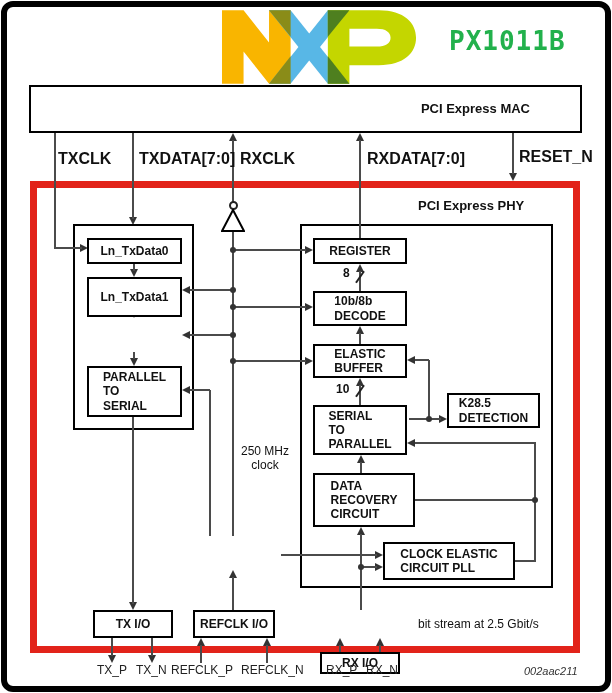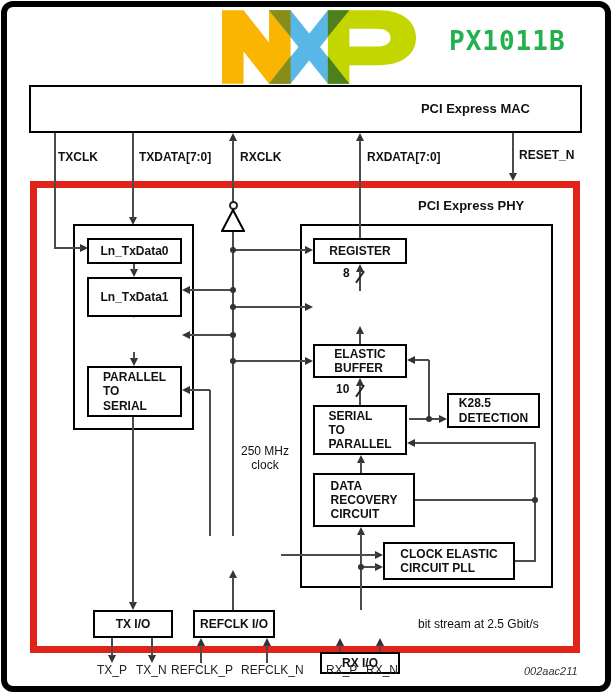--- a/index.html
+++ b/index.html
@@ -17,21 +17,21 @@
   .ah-u{border-left:4px solid transparent;border-right:4px solid transparent;border-bottom:8px solid #333;}
   .dot{position:absolute;width:6px;height:6px;border-radius:50%;background:#333;}
   
   .bx{position:absolute;border:2px solid #000;background:#fff;box-sizing:border-box;
       display:flex;align-items:center;justify-content:center;
       font-weight:bold;font-size:12px;line-height:1.18;white-space:pre-line;color:#111;z-index:3;}
   .obx{position:absolute;border:2px solid #000;box-sizing:border-box;background:transparent;z-index:1;}
   .mac{justify-content:flex-end;padding-right:50px;font-size:13px;}
   .phy-frame{position:absolute;border:7px solid #e2231a;box-sizing:border-box;z-index:0;}
   
-  .lbl{position:absolute;font-size:12px;font-weight:bold;color:#111;white-space:nowrap;z-index:4;}
+  .lbl{position:absolute;font-size:16px;font-weight:bold;color:#111;white-space:nowrap;z-index:4;}
   .lbl-lg{font-size:13px;}
   .pin{position:absolute;font-size:12px;color:#222;white-space:nowrap;z-index:4;}
   .note{position:absolute;font-size:12px;color:#111;white-space:pre-line;text-align:center;z-index:4;}
   .buswidth{position:absolute;font-size:12px;font-weight:bold;color:#111;z-index:4;}
   .slash{position:absolute;width:14px;height:2px;background:#222;transform:rotate(-55deg);z-index:4;}
   .circ{position:absolute;width:9px;height:9px;border:2px solid #222;border-radius:50%;
         background:#fff;box-sizing:border-box;z-index:3;}
   .tri{position:absolute;z-index:3;}
   .product{position:absolute;font-family:"DejaVu Sans Mono",monospace;font-size:26px;
            font-weight:bold;letter-spacing:1px;color:#22b14c;z-index:4;}
@@ -160,20 +160,22 @@
   <svg class="tri" style="left:221px;top:209px;" width="24" height="24" viewBox="0 0 24 24">
     <polygon points="12,1 23,22 1,22" fill="#fff" stroke="#000" stroke-width="2"></polygon>
   </svg>
 
   <div class="bx" style="left:87px;top:238px;width:95px;height:26px;">Ln_TxData0</div>
   <div class="bx" style="left:87px;top:277px;width:95px;height:40px;">Ln_TxData1</div>
   <div class="bx" style="left:87px;top:366px;width:95px;height:51px;">PARALLEL
 TO
 SERIAL</div>
   <div class="bx" style="left:313px;top:238px;width:94px;height:26px;">REGISTER</div>
+  <div class="bx" style="left:313px;top:291px;width:94px;height:35px;">10b/8b
+DECODE</div>
   <div class="bx" style="left:313px;top:344px;width:94px;height:34px;">ELASTIC
 BUFFER</div>
   <div class="bx" style="left:313px;top:405px;width:94px;height:50px;">SERIAL
 TO
 PARALLEL</div>
   <div class="bx" style="left:447px;top:393px;width:93px;height:35px;">K28.5
 DETECTION</div>
   <div class="bx" style="left:313px;top:473px;width:102px;height:54px;">DATA
 RECOVERY
 CIRCUIT</div>

